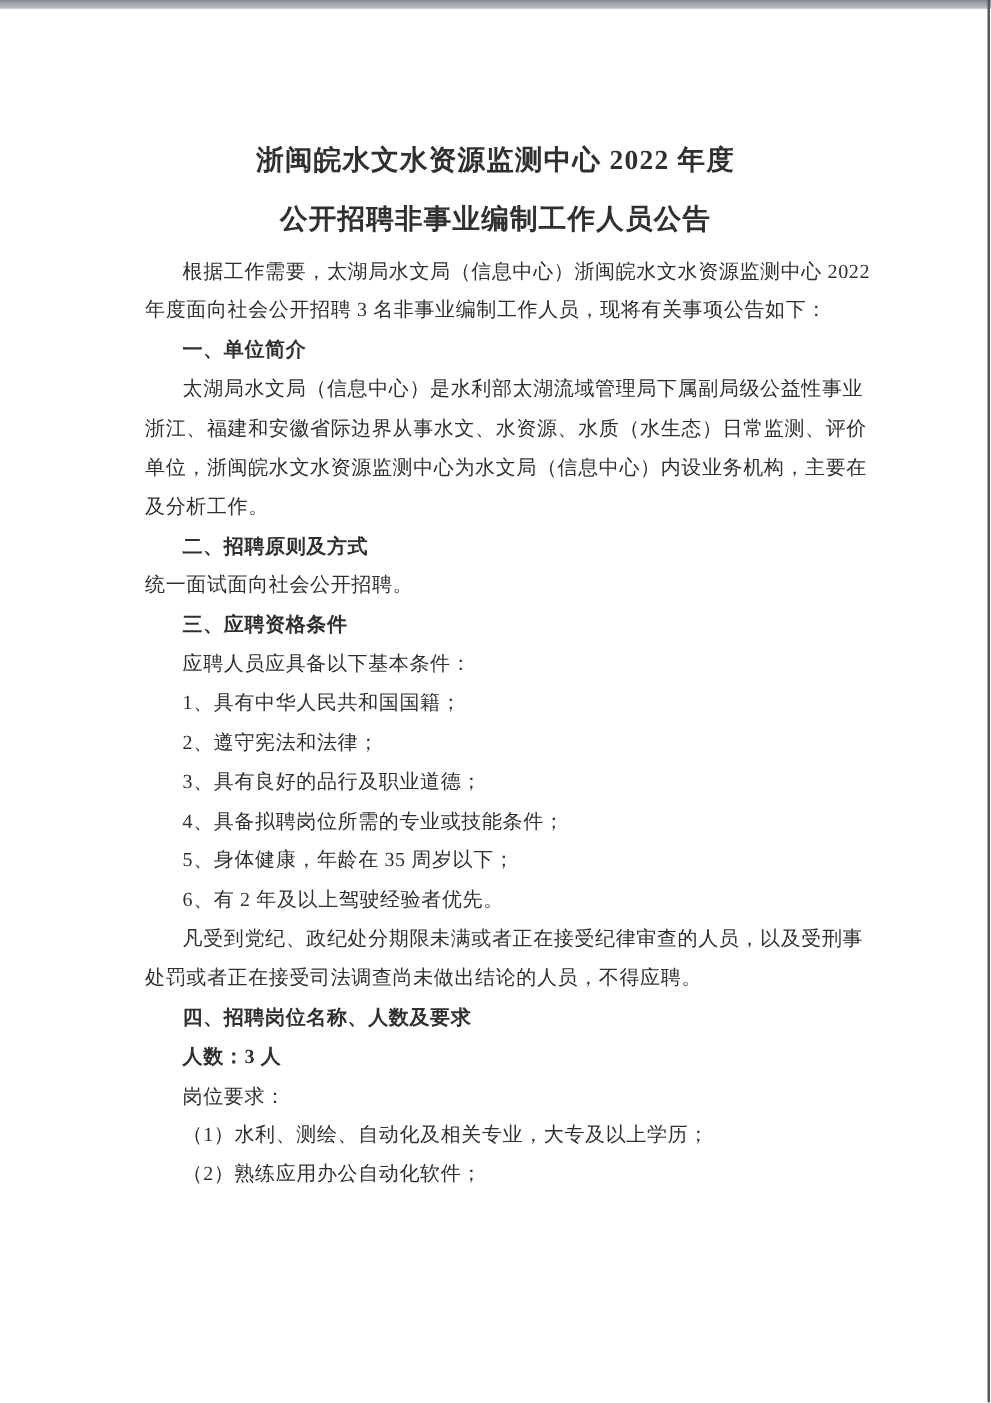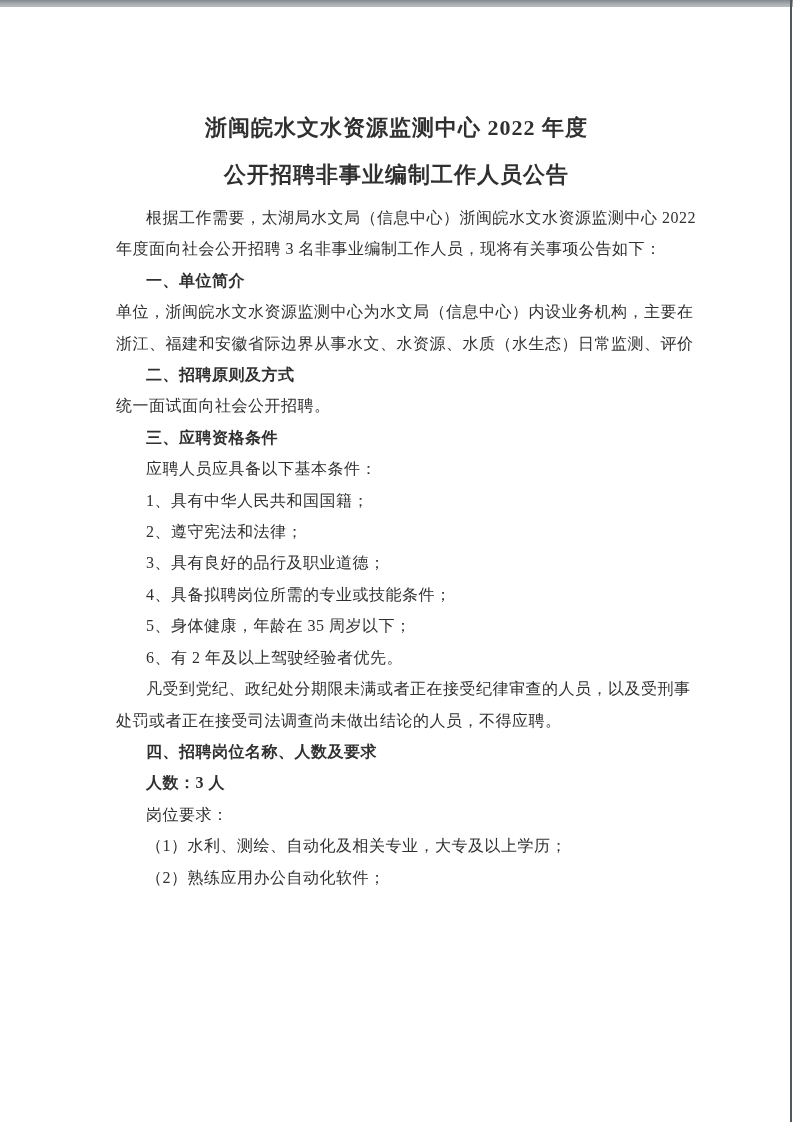--- a/index.html
+++ b/index.html
@@ -65,22 +65,24 @@
 
   <div class="title-block">
     <div class="title-line">浙闽皖水文水资源监测中心 2022 年度</div>
     <div class="title-line">公开招聘非事业编制工作人员公告</div>
   </div>
 
   <div class="body-block">
       <div class="line indent">根据工作需要，太湖局水文局（信息中心）浙闽皖水文水资源监测中心 2022</div>
       <div class="line">年度面向社会公开招聘 3 名非事业编制工作人员，现将有关事项公告如下：</div>
       <div class="line indent bold">一、单位简介</div>
+      <div class="line indent">太湖局水文局（信息中心）是水利部太湖流域管理局下属副局级公益性事业</div>
+      <div class="line">浙江、福建和安徽省际边界从事水文、水资源、水质（水生态）日常监测、评价</div>
       <div class="line">单位，浙闽皖水文水资源监测中心为水文局（信息中心）内设业务机构，主要在</div>
-      <div class="line">浙江、福建和安徽省际边界从事水文、水资源、水质（水生态）日常监测、评价</div>
+      <div class="line">及分析工作。</div>
       <div class="line indent bold">二、招聘原则及方式</div>
       <div class="line">统一面试面向社会公开招聘。</div>
       <div class="line indent bold">三、应聘资格条件</div>
       <div class="line indent">应聘人员应具备以下基本条件：</div>
       <div class="line indent">1、具有中华人民共和国国籍；</div>
       <div class="line indent">2、遵守宪法和法律；</div>
       <div class="line indent">3、具有良好的品行及职业道德；</div>
       <div class="line indent">4、具备拟聘岗位所需的专业或技能条件；</div>
       <div class="line indent">5、身体健康，年龄在 35 周岁以下；</div>
       <div class="line indent">6、有 2 年及以上驾驶经验者优先。</div>

